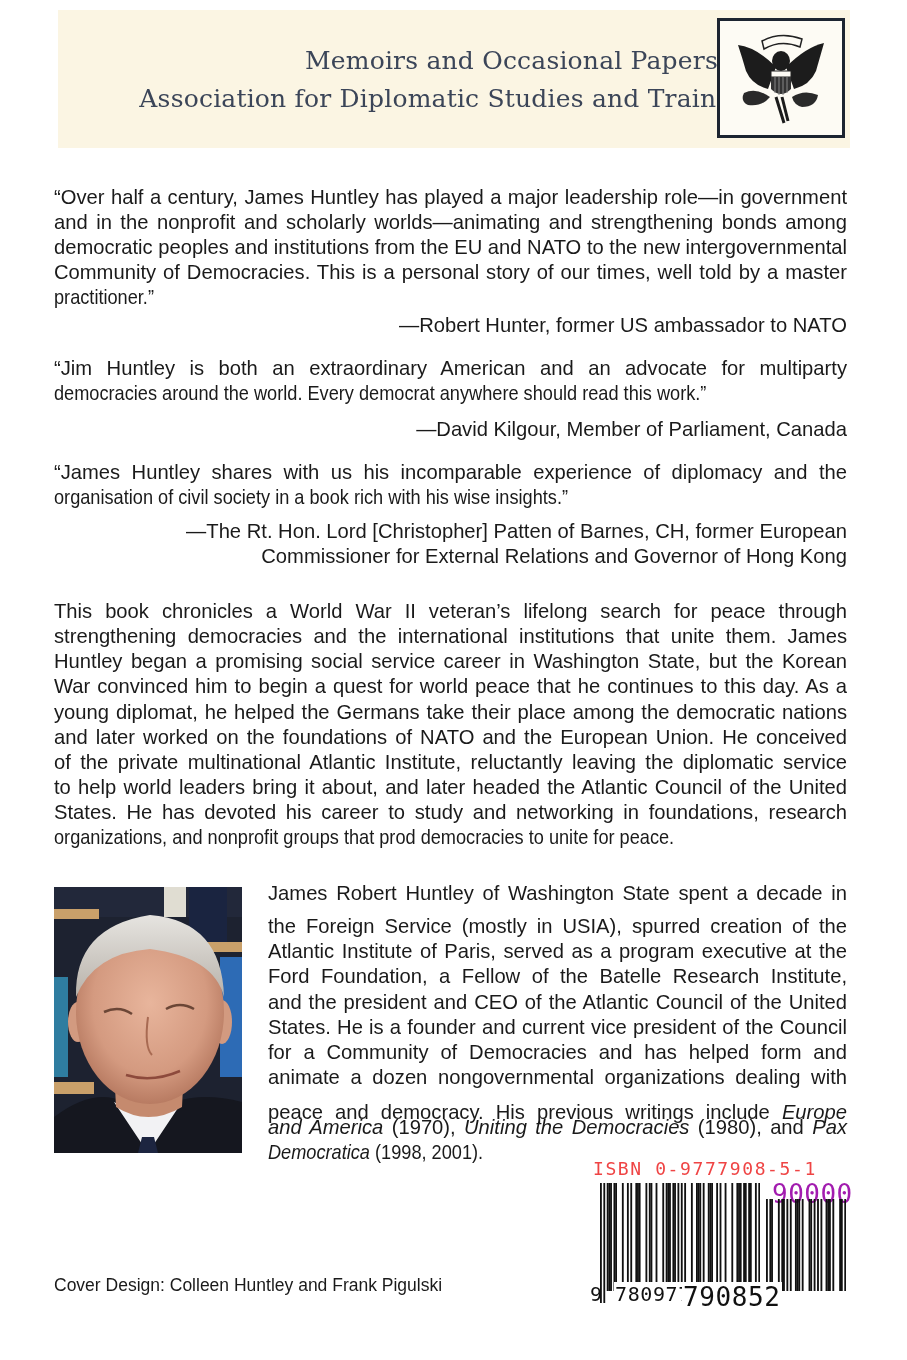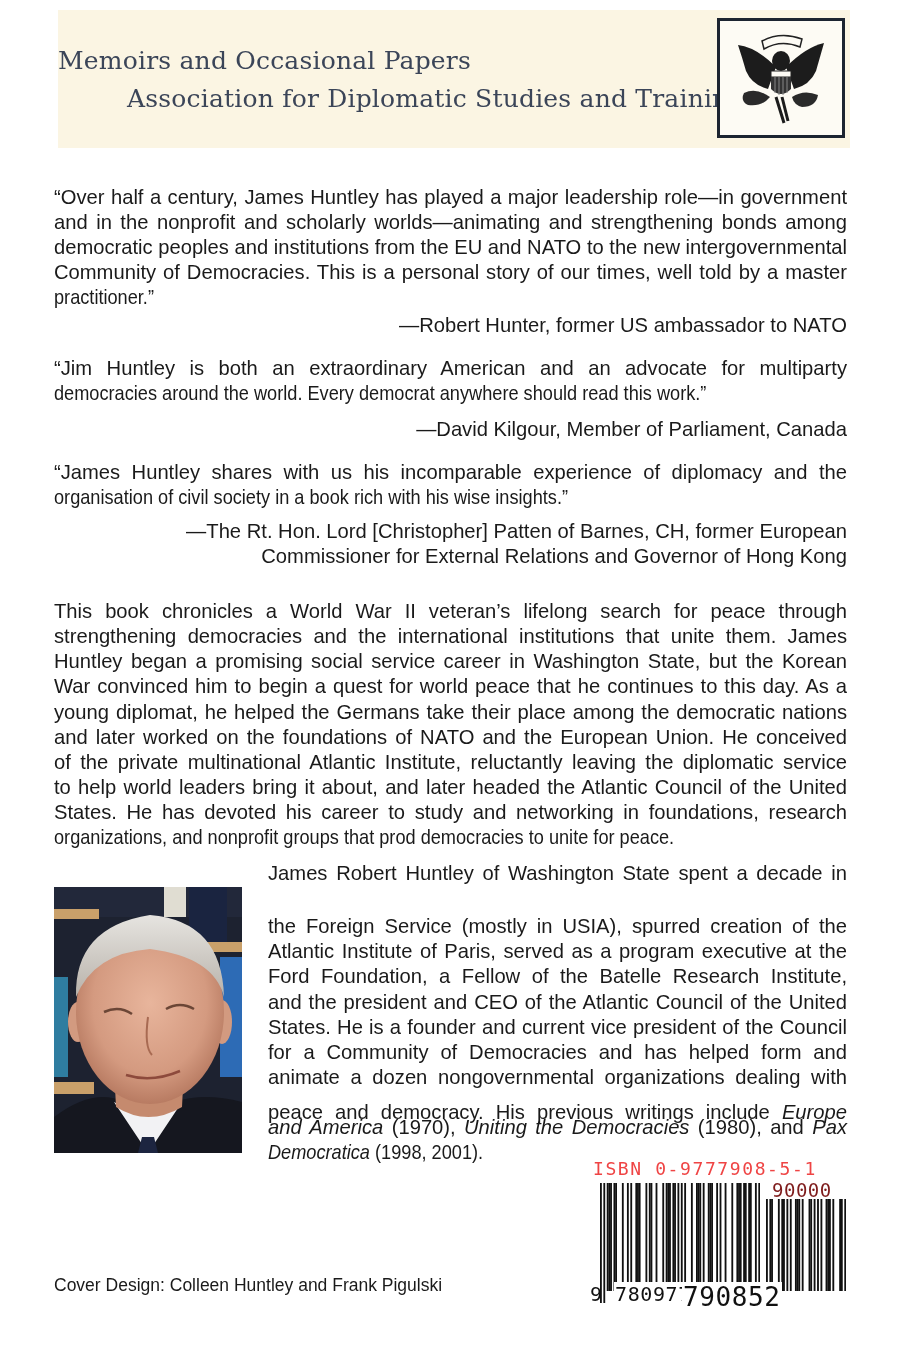--- a/index.html
+++ b/index.html
@@ -2,21 +2,21 @@
 <html><head>
 <meta charset="utf-8">
 <style>
   html, body { margin: 0; padding: 0; background: #ffffff; }
   body { width: 907px; height: 1360px; position: relative; overflow: hidden;
          font-family: "Liberation Sans", sans-serif; color: #1a1a1a; }
 
   
   .banner { position: absolute; left: 58px; top: 10px; width: 792px; height: 138px;
             background: #fbf5e3; }
-  .banner-title { position: absolute; left: 0; width: 660px; text-align: left;
+  .banner-title { position: absolute; left: 0; width: 660px; text-align: right;
                   font-family: "DejaVu Serif", serif; color: #3b4558;
                   white-space: nowrap; letter-spacing: 0.2px; }
   .banner-title.l1 { top: 36px; font-size: 25px; }
   .banner-title.l2 { top: 74px; font-size: 25px; left: 22px; width: 630px; margin-left: 47px; }
   .emblem-box { position: absolute; left: 659px; top: 8px; width: 122px; height: 114px;
                 border: 3px solid #1c2430; background: #fdfbf4; }
   .emblem-box svg { position: absolute; left: 6px; top: 6px; }
 
   
   .line { position: absolute; left: 54px; width: 793px; font-size: 20.2px; line-height: 25px;
@@ -28,21 +28,21 @@
   .italic { font-style: italic; }
 
   
   .photo { position: absolute; left: 54px; top: 887px; width: 188px; height: 266px; overflow: hidden;
            background: #2a2e3a; }
 
   
   .isbn-text { position: absolute; left: 593px; top: 1158px; font-family: "DejaVu Sans Mono", monospace;
                font-size: 18px; letter-spacing: 1.6px; color: #ef4444; white-space: nowrap; }
   .addon-text { position: absolute; left: 772px; top: 1179px; font-family: "DejaVu Sans Mono", monospace;
-                font-size: 19px; letter-spacing: 0.5px; color: #7f1d1d; }
+                font-size: 26px; letter-spacing: 0.5px; color: #a21caf; }
   .ean-first { position: absolute; left: 590px; top: 1282px; font-family: "DejaVu Sans Mono", monospace;
                font-size: 20px; color: #111; }
   .ean-left { position: absolute; left: 614px; top: 1282px; font-family: "DejaVu Sans Mono", monospace;
               font-size: 20px; color: #111; letter-spacing: 0.6px; background: #fff; padding: 0 1px; }
   .ean-right { position: absolute; left: 682px; top: 1282px; font-family: "DejaVu Sans Mono", monospace;
                font-size: 26px; color: #111; letter-spacing: 0.6px; background: #fff; padding: 0 1px; }
   .barcode { position: absolute; left: 600px; top: 1183px; }
   .addon { position: absolute; left: 766px; top: 1199px; }
 
   .credit { position: absolute; left: 54px; top: 1275px; font-size: 17.5px; color: #1a1a1a; white-space: nowrap; }
@@ -144,21 +144,21 @@
 
     <path d="M50 125 Q65 118 78 127" stroke="#6b4636" stroke-width="2.5" fill="none"></path>
     <path d="M112 122 Q126 114 140 122" stroke="#6b4636" stroke-width="2.5" fill="none"></path>
 
     <path d="M94 130 Q90 160 98 168" stroke="#a86a52" stroke-width="2" fill="none"></path>
 
     <path d="M72 188 Q98 196 126 184" stroke="#8d4a3c" stroke-width="2.5" fill="none"></path>
   </svg>
 </div>
 
-<div class="line bio" style="top:861px">James Robert Huntley of Washington State spent a decade in</div>
+<div class="line bio" style="top:881px">James Robert Huntley of Washington State spent a decade in</div>
 <div class="line bio" style="top:914px">the Foreign Service (mostly in USIA), spurred creation of the</div>
 <div class="line bio" style="top:939px">Atlantic Institute of Paris, served as a program executive at the</div>
 <div class="line bio" style="top:964px">Ford Foundation, a Fellow of the Batelle Research Institute,</div>
 <div class="line bio" style="top:990px">and the president and CEO of the Atlantic Council of the United</div>
 <div class="line bio" style="top:1015px">States. He is a founder and current vice president of the Council</div>
 <div class="line bio" style="top:1040px">for a Community of Democracies and has helped form and</div>
 <div class="line bio" style="top:1065px">animate a dozen nongovernmental organizations dealing with</div>
 <div class="line bio" style="top:1100px"><span>peace and democracy. His previous writings include </span><span class="italic">Europe</span></div>
 <div class="line bio" style="top:1115px"><span class="italic">and America</span><span> (1970), </span><span class="italic">Uniting the Democracies</span><span> (1980), and </span><span class="italic">Pax</span></div>
 <div class="line bio last" style="top: 1140px; width: 643.333px; transform: scaleX(0.9);"><span class="italic">Democratica</span><span> (1998, 2001).</span></div>

